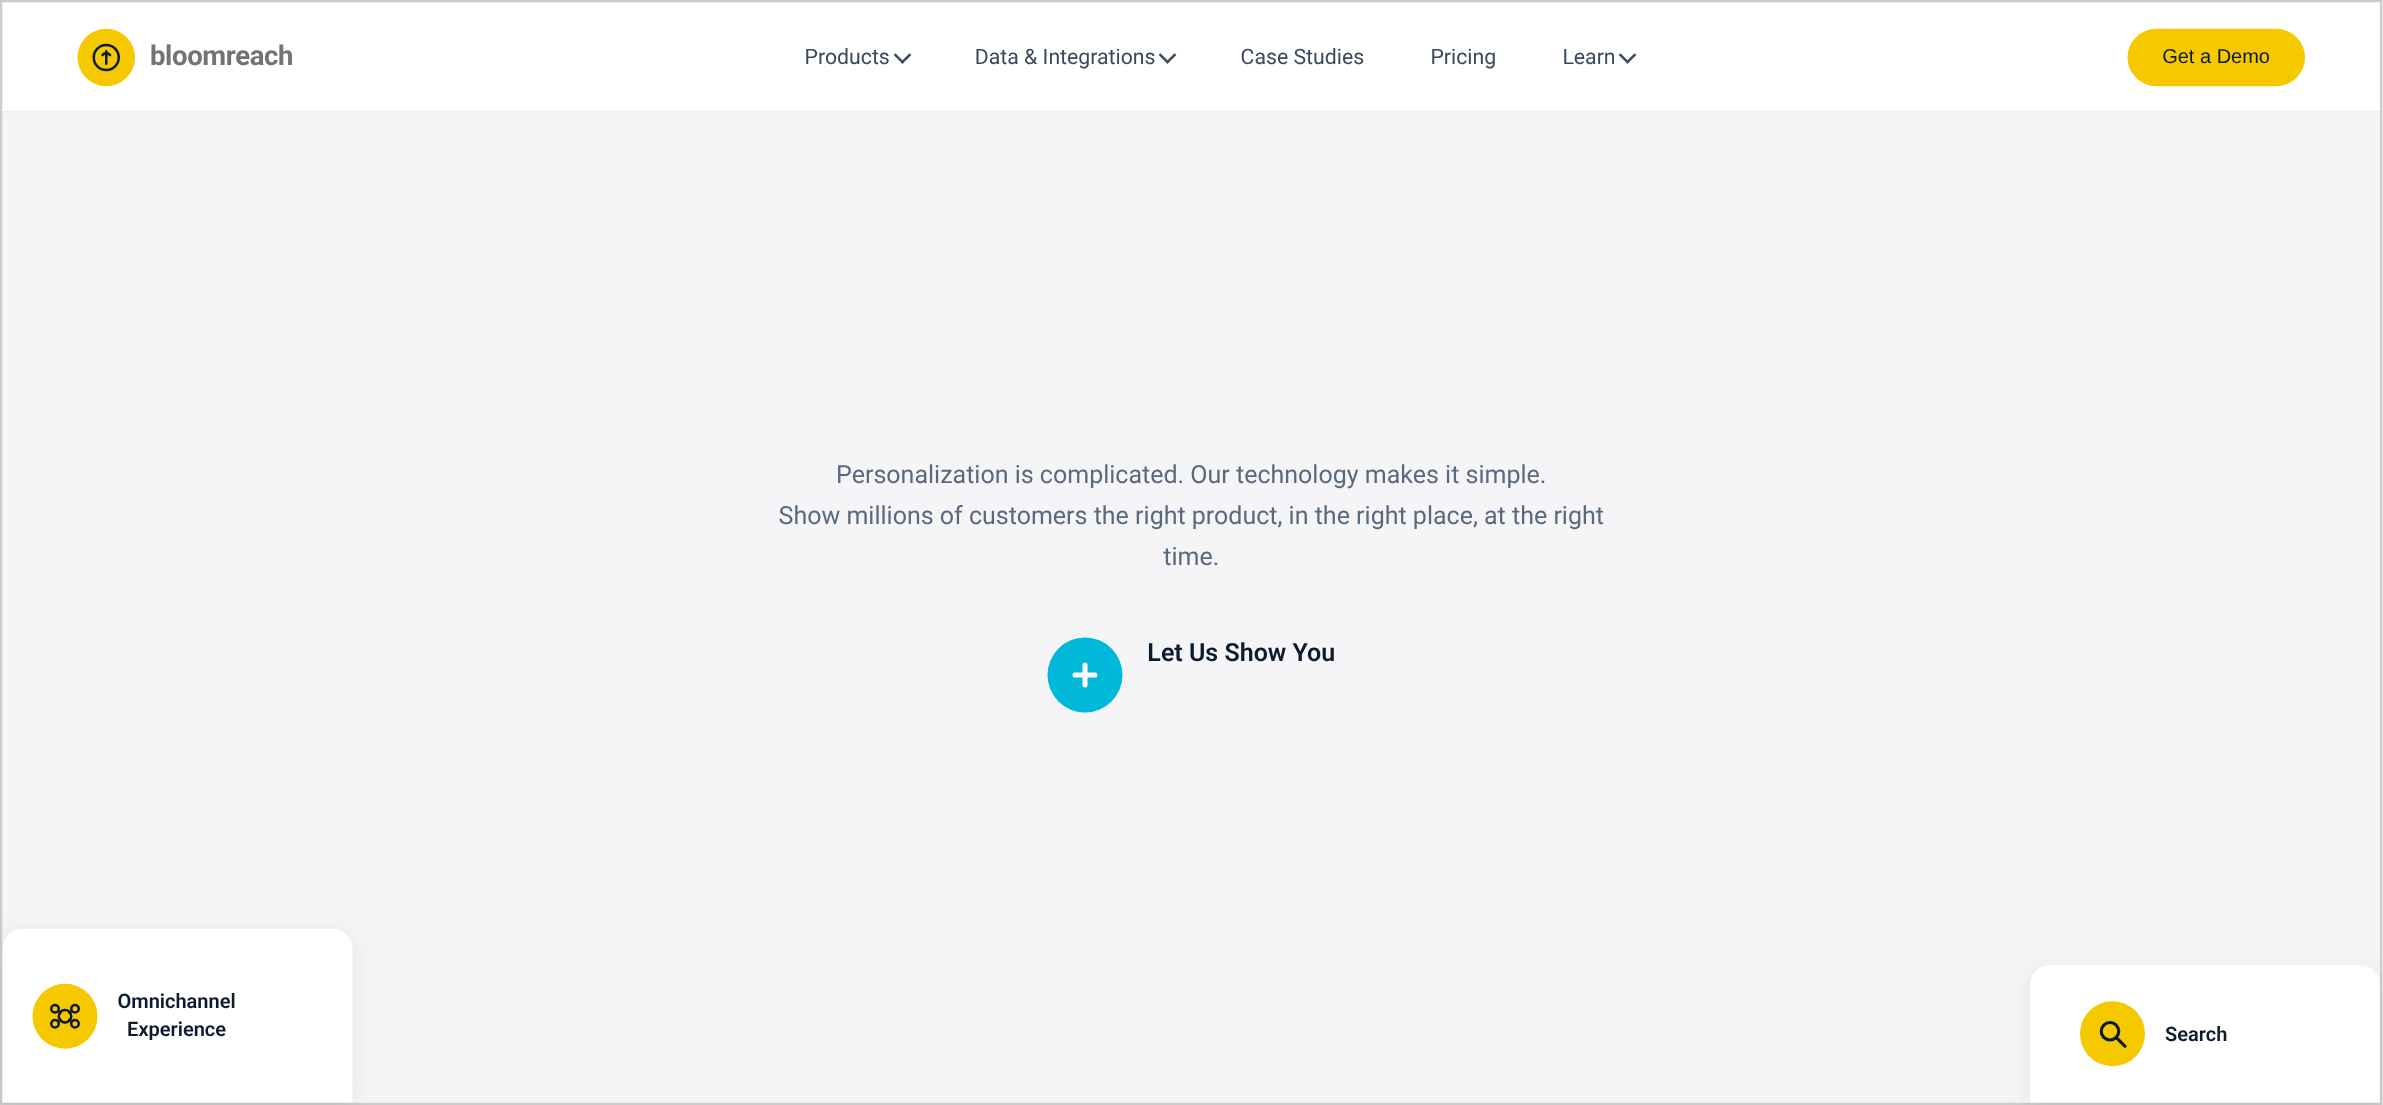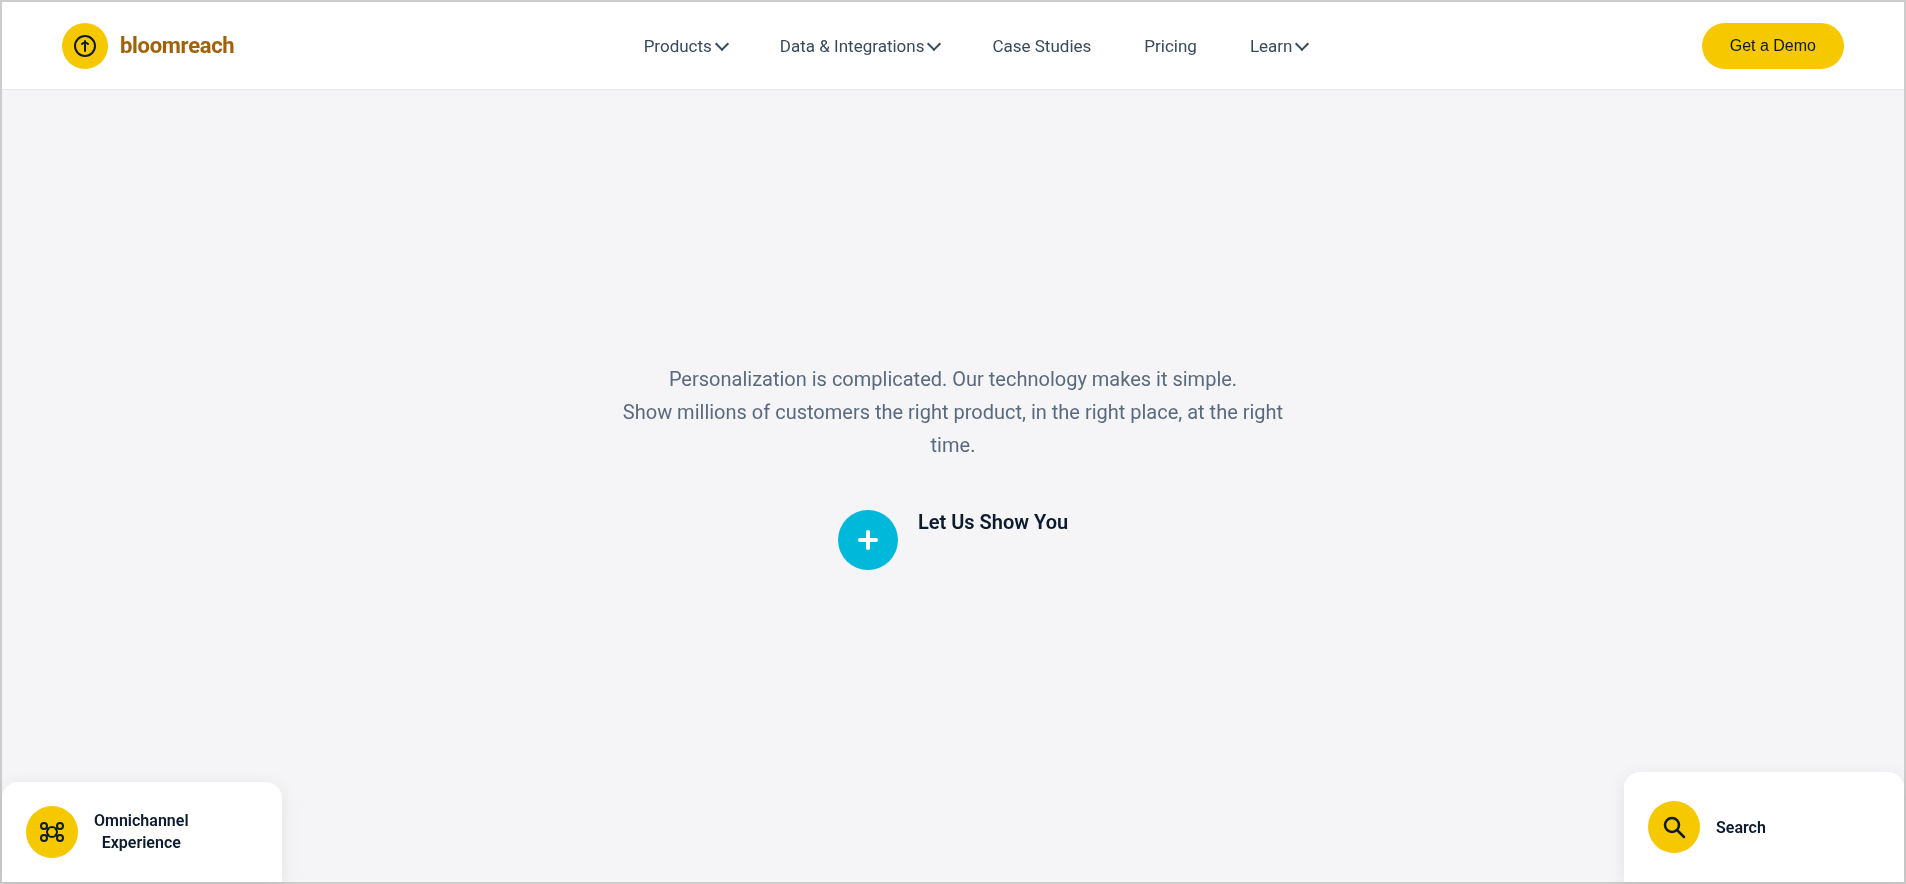--- a/index.html
+++ b/index.html
@@ -54,21 +54,21 @@
     }
 
     .logo-circle svg {
       width: 24px;
       height: 24px;
     }
 
     .brand-name {
       font-size: 22px;
       font-weight: 700;
-      color: #a16207;
+      color: #737373;
       letter-spacing: -0.3px;
     }
 
     .navbar-center {
       display: flex;
       align-items: center;
       gap: 38px;
     }
 
     .nav-item {
@@ -204,42 +204,42 @@
       font-weight: 600;
       color: #0d1b2e;
     }
 
     
     .bg-card-left {
       position: absolute;
       left: 0;
       bottom: 0;
       width: 280px;
-      height: 100px;
+      height: 139px;
       background: #fff;
       border-radius: 16px 16px 0 0;
       box-shadow: 0 4px 20px rgba(0,0,0,0.08);
       display: flex;
       align-items: center;
       padding: 0 24px;
       gap: 16px;
     }
 
     .bg-card-right {
       position: absolute;
       right: 0;
       bottom: 0;
       width: 280px;
       height: 110px;
       background: #fff;
       border-radius: 16px 16px 0 0;
       box-shadow: 0 4px 20px rgba(0,0,0,0.08);
       display: flex;
       align-items: center;
-      padding: 0 24px;
+      padding: 0 40px;
       gap: 16px;
     }
   </style>
 </head>
 <body>
 
 <div class="page-wrapper">
 
   <nav class="navbar">
     <div class="navbar-left">

